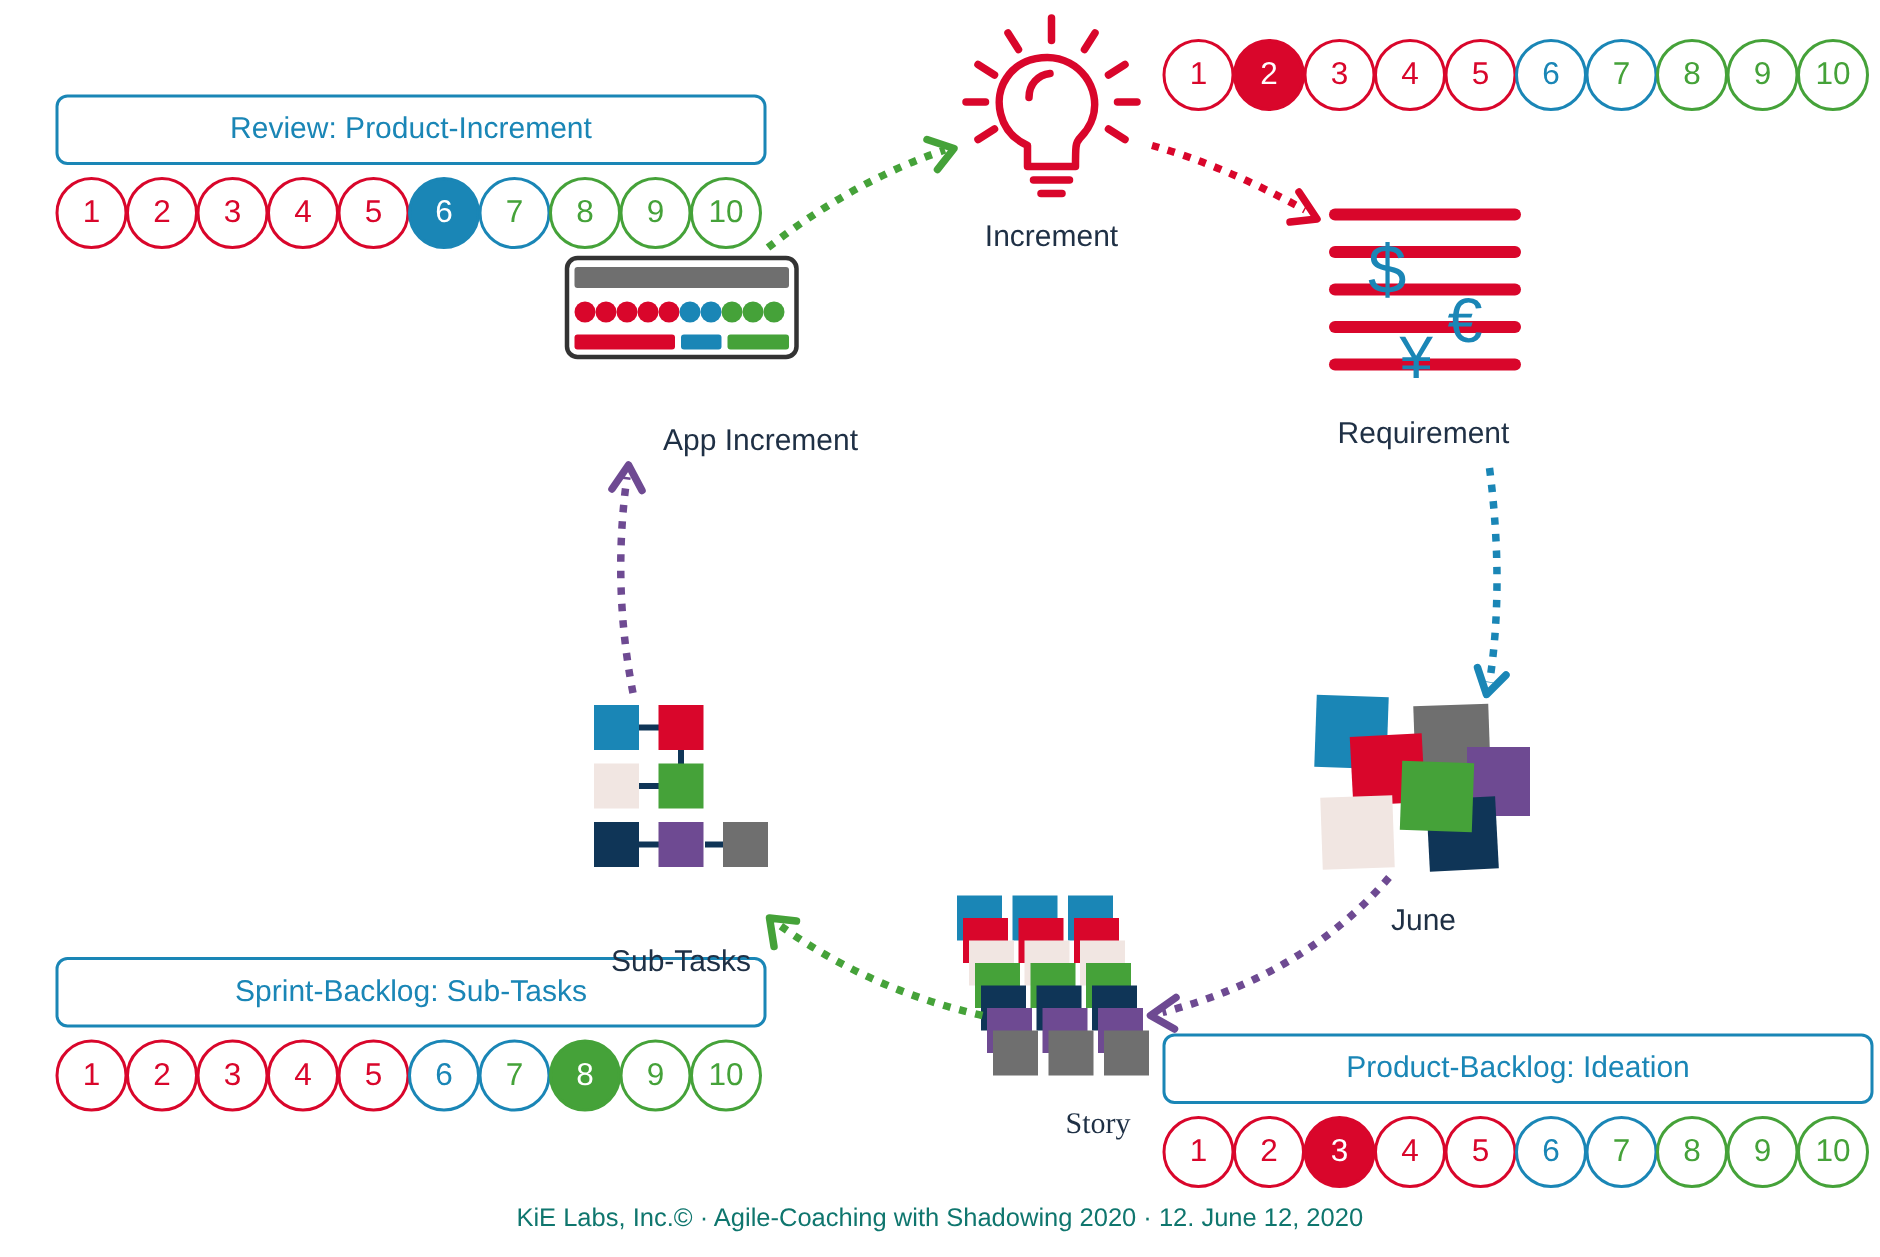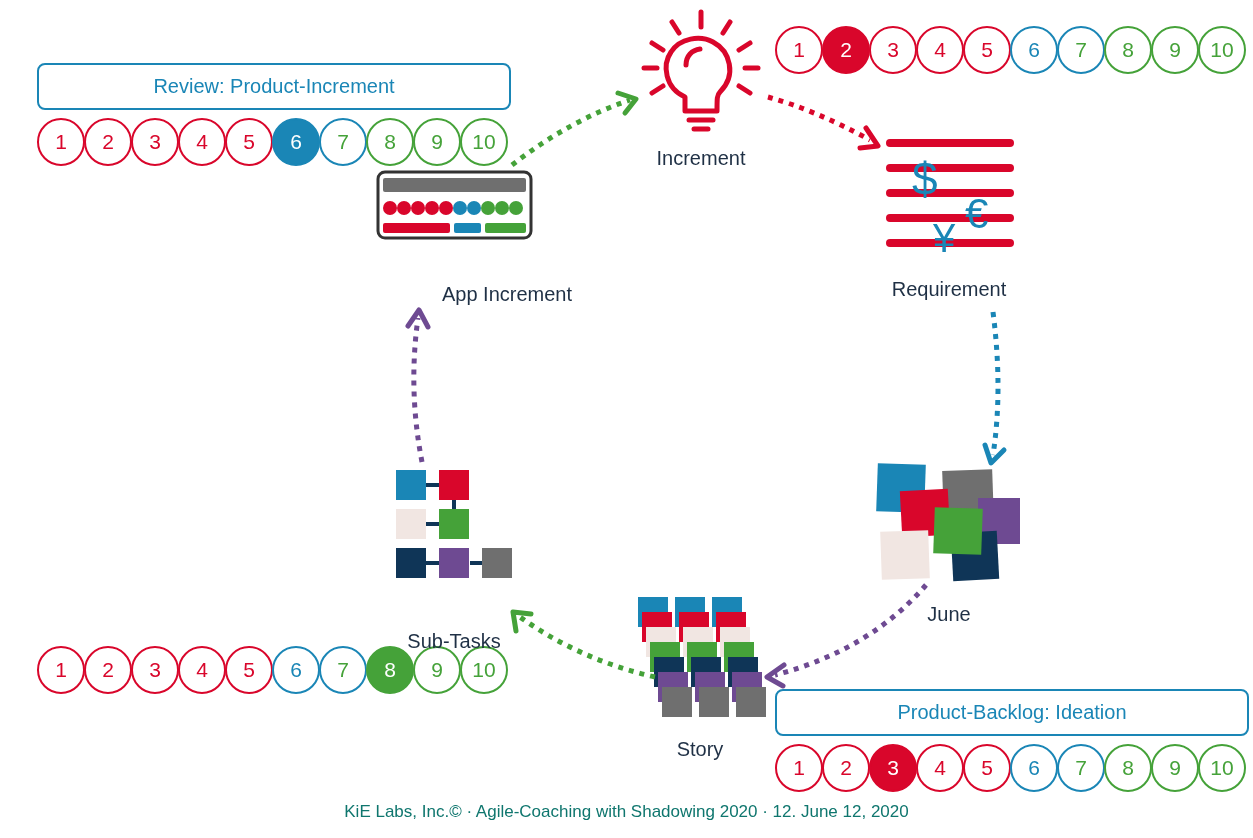--- a/index.html
+++ b/index.html
@@ -49,20 +49,21 @@
         <div class="circle" style="border-color: rgb(217, 6, 43); color: rgb(217, 6, 43);">5</div>
         <div class="circle" style="border-color: rgb(26, 134, 182); color: rgb(26, 134, 182);">6</div>
         <div class="circle" style="border-color: rgb(26, 134, 182); color: rgb(69, 162, 57);">7</div>
         <div class="circle" style="border-color: rgb(69, 162, 57); color: rgb(69, 162, 57);">8</div>
         <div class="circle" style="border-color: rgb(69, 162, 57); color: rgb(69, 162, 57);">9</div>
         <div class="circle" style="border-color: rgb(69, 162, 57); color: rgb(69, 162, 57);">10</div>
       </div>
   </div>
 
   <div class="panel" id="panel-sprint" style="left:37px; top:638px;">
+    <div class="panel-title">Sprint-Backlog: Sub-Tasks</div>
     <div class="circles">
         <div class="circle" style="border-color: rgb(217, 6, 43); color: rgb(217, 6, 43);">1</div>
         <div class="circle" style="border-color: rgb(217, 6, 43); color: rgb(217, 6, 43);">2</div>
         <div class="circle" style="border-color: rgb(217, 6, 43); color: rgb(217, 6, 43);">3</div>
         <div class="circle" style="border-color: rgb(217, 6, 43); color: rgb(217, 6, 43);">4</div>
         <div class="circle" style="border-color: rgb(217, 6, 43); color: rgb(217, 6, 43);">5</div>
         <div class="circle" style="border-color: rgb(26, 134, 182); color: rgb(26, 134, 182);">6</div>
         <div class="circle" style="border-color: rgb(26, 134, 182); color: rgb(69, 162, 57);">7</div>
         <div class="circle" style="border-color: rgb(69, 162, 57); background: rgb(69, 162, 57); color: rgb(255, 255, 255);">8</div>
         <div class="circle" style="border-color: rgb(69, 162, 57); color: rgb(69, 162, 57);">9</div>
@@ -213,18 +214,18 @@
     </g>
     <g>
       <path d="M422 462 Q408 390 418 318" fill="none" stroke="#6e4a92" stroke-width="5" stroke-dasharray="5 6"></path>
       <path d="M408 326 L419 310 L428 327" fill="none" stroke="#6e4a92" stroke-width="5" stroke-linecap="round" stroke-linejoin="round"></path>
     </g>
   </svg>
 
   <div class="node-label" style="left:701px; top:147px;">Increment</div>
   <div class="node-label" style="left:949px; top:278px;text-align:center;">Requirement</div>
   <div class="node-label" style="left:949px; top:603px;">June</div>
-  <div class="node-label" style="left:700px; top:738px;">Story</div>
+  <div class="node-label" style="left:732px; top:738px;font-family:Liberation Serif, serif;">Story</div>
   <div class="node-label" style="left:454px; top:603px;margin-top:27px;">Sub-Tasks</div>
   <div class="node-label" style="left:480px; top:283px;margin-left:27px;">App Increment</div>
 
   <div class="footer">KiE Labs, Inc.© · Agile-Coaching with Shadowing 2020 · 12. June 12, 2020</div>
 </div>
 
 </body></html>

